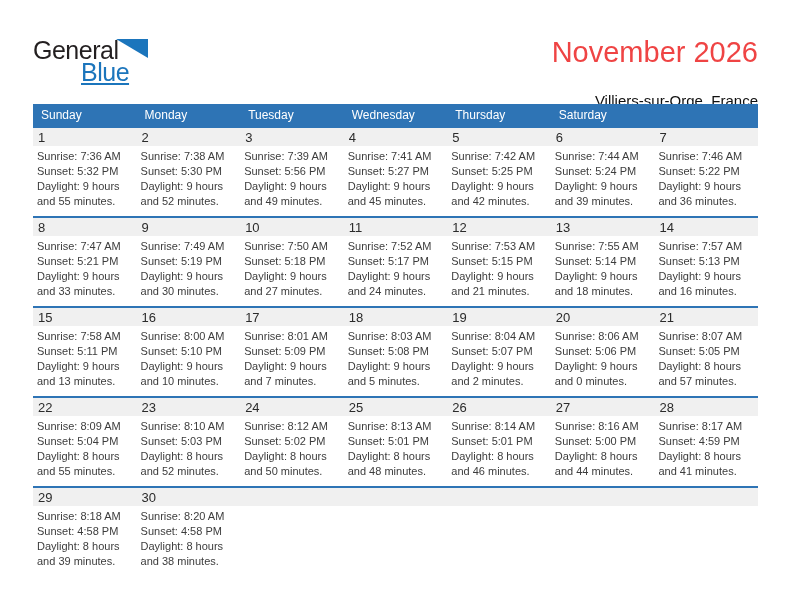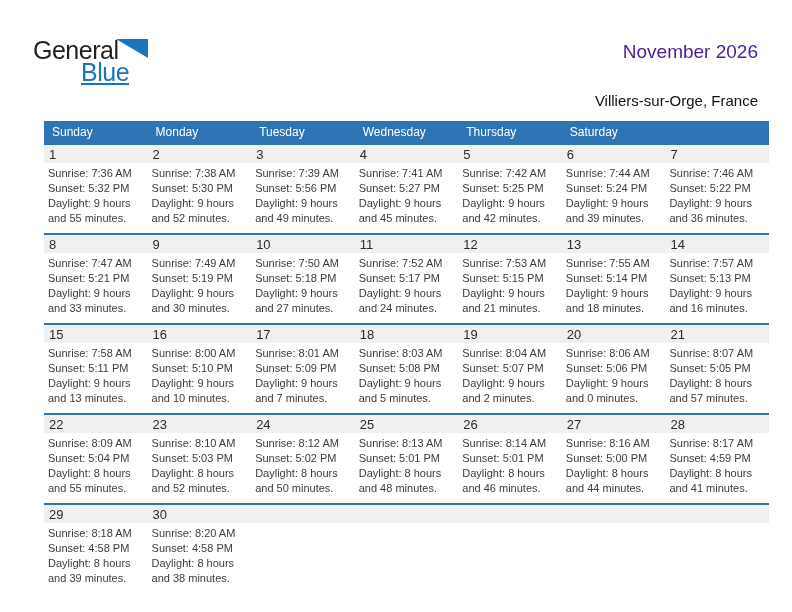--- a/index.html
+++ b/index.html
@@ -27,28 +27,27 @@
     position: absolute; left: 83px; top: 3px;
     width: 0; height: 0;
     border-top: 19px solid #1b75bc;
     border-left: 32px solid transparent;
   }
   .logo-blue {
     font-size: 25px; color: #1b75bc; letter-spacing: -0.5px;
     position: absolute; left: 48px; top: 22px; text-decoration: underline;
   }
   .title-block { text-align: right; }
-  .page-title { font-size: 19px; color: #4c1d95; font-weight: 400; line-height: 32px; }
+  .page-title { font-size: 29px; color: #ef4444; font-weight: 400; line-height: 32px; }
   .page-subtitle { font-size: 15px; color: #101010; font-weight: 400; margin-top: 24px; }
 
   
   .calendar {
-    position: absolute; left: 44px; top: 104px;
+    position: absolute; left: 33px; top: 104px;
     width: 725px;
-    margin-top: 17px;
   }
   .weekday-row {
     display: grid; grid-template-columns: repeat(7, 1fr);
     background: #2e74b5; height: 22px;
   }
   .weekday-cell {
     color: #ffffff; font-size: 12px; font-weight: 400;
     display: flex; align-items: center;
     padding-left: 8px;
     overflow: hidden; white-space: nowrap;

